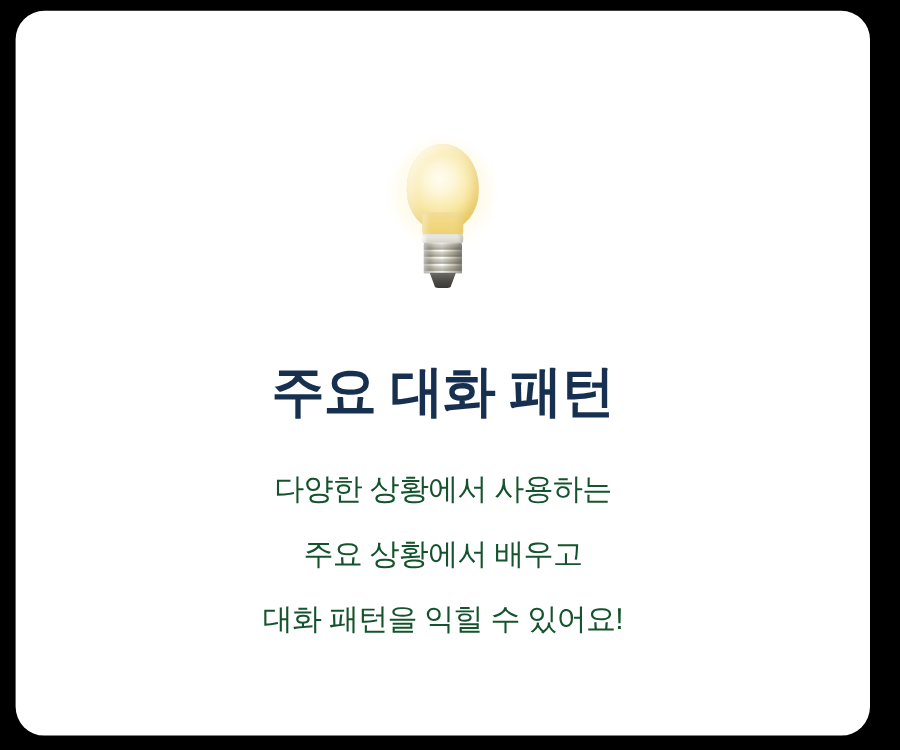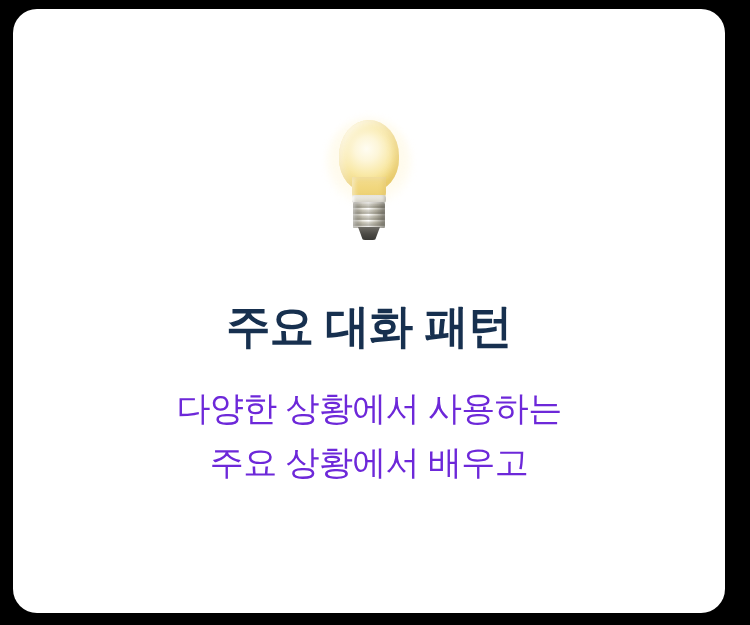--- a/index.html
+++ b/index.html
@@ -165,25 +165,25 @@
   }
 
   
   .body-copy {
     position: absolute;
     left: 0;
     right: 0;
     top: 372px;      
     text-align: center;
     font-family: "Liberation Sans", "DejaVu Sans", sans-serif;
-    font-size: 34px;
+    font-size: 25px;
     line-height: 54px;
     font-weight: 400;
     letter-spacing: -0.6px;
-    color: #6d28d9;
+    color: #14532d;
   }
   .body-copy .line { display: block; white-space: nowrap; }
 </style>
 </head>
 <body>
 
 <div id="stage">
 
   <div class="card">
 
@@ -196,16 +196,17 @@
         <div class="bulb-screw"></div>
         <div class="bulb-tip"></div>
       </div>
     </div>
 
     <div class="title">주요 대화 패턴</div>
 
     <div class="body-copy">
       <span class="line">다양한 상황에서 사용하는</span>
       <span class="line">주요 상황에서 배우고</span>
+      <span class="line">대화 패턴을 익힐 수 있어요!</span>
     </div>
 
   </div>
 </div>
 
 </body></html>

